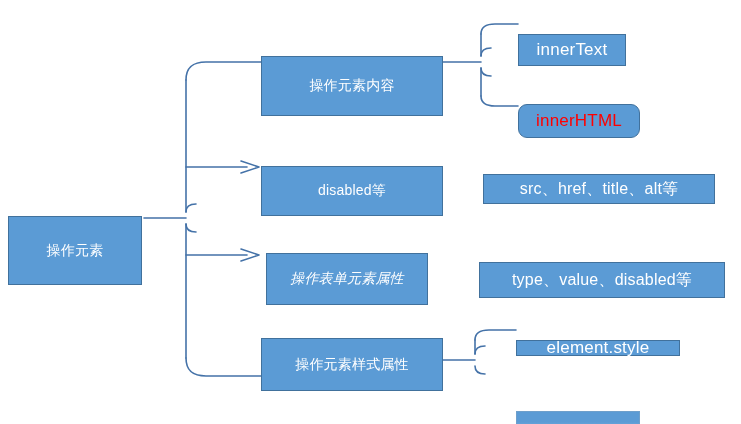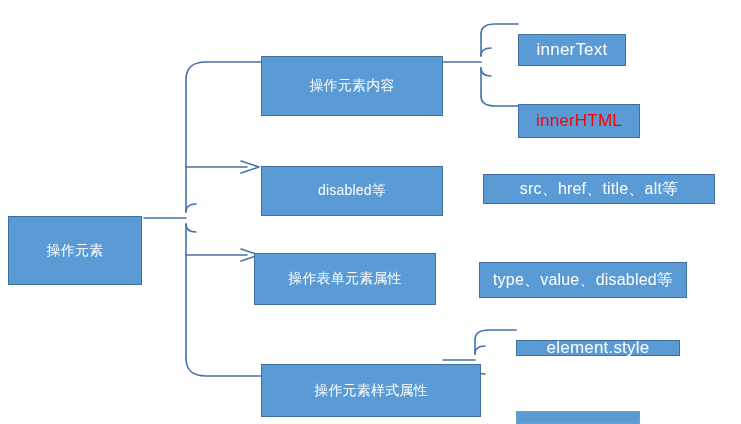--- a/index.html
+++ b/index.html
@@ -41,20 +41,21 @@
     font-size: 14px;
   }
   .node.latin {
     font-size: 17px;
   }
   .node.mixed {
     font-size: 16px;
   }
   .node.red-label {
     color: #FF0000;
+    border-radius: 9px;
   }
   
   .node.faded {
     background: linear-gradient(180deg,
         #5B9BD5 0%,
         #5B9BD5 34%,
         #6FAADC 52%,
         #8CBBE3 74%,
         #A8CBEA 100%);
     border-color: #6E9FCB;
@@ -122,23 +123,23 @@
   <div class="node cjk" style="left:261px; top:32px; width:182px; height:60px;">操作元素内容</div>
 
   <div class="node latin" style="left:518px; top:10px; width:108px; height:32px;">innerText</div>
 
   <div class="node latin red-label" style="left:518px; top:80px; width:122px; height:34px;">innerHTML</div>
 
   <div class="node cjk" style="left:261px; top:142px; width:182px; height:50px;">disabled等</div>
 
   <div class="node mixed" style="left:483px; top:150px; width:232px; height:30px;">src、href、title、alt等</div>
 
-  <div class="node cjk" style="left:254px; top:229px; width:182px; height:52px;">操作表单元素属性</div>
+  <div class="node cjk" style="left:266px; top:229px; width:162px; height:52px;font-style:italic;">操作表单元素属性</div>
 
-  <div class="node mixed" style="left:479px; top:238px; width:208px; height:36px;">type、value、disabled等</div>
+  <div class="node mixed" style="left:479px; top:238px; width:246px; height:36px;">type、value、disabled等</div>
 
-  <div class="node cjk" style="left:261px; top:340px; width:220px; height:53px;">操作元素样式属性</div>
+  <div class="node cjk" style="left:261px; top:314px; width:182px; height:53px;">操作元素样式属性</div>
 
   <div class="node latin" style="left:516px; top:316px; width:164px; height:16px;">element.style</div>
 
   <div class="node latin faded" style="left:516px; top:387px; width:124px; height:31px;"></div>
 
 </div>
 
 </body></html>

